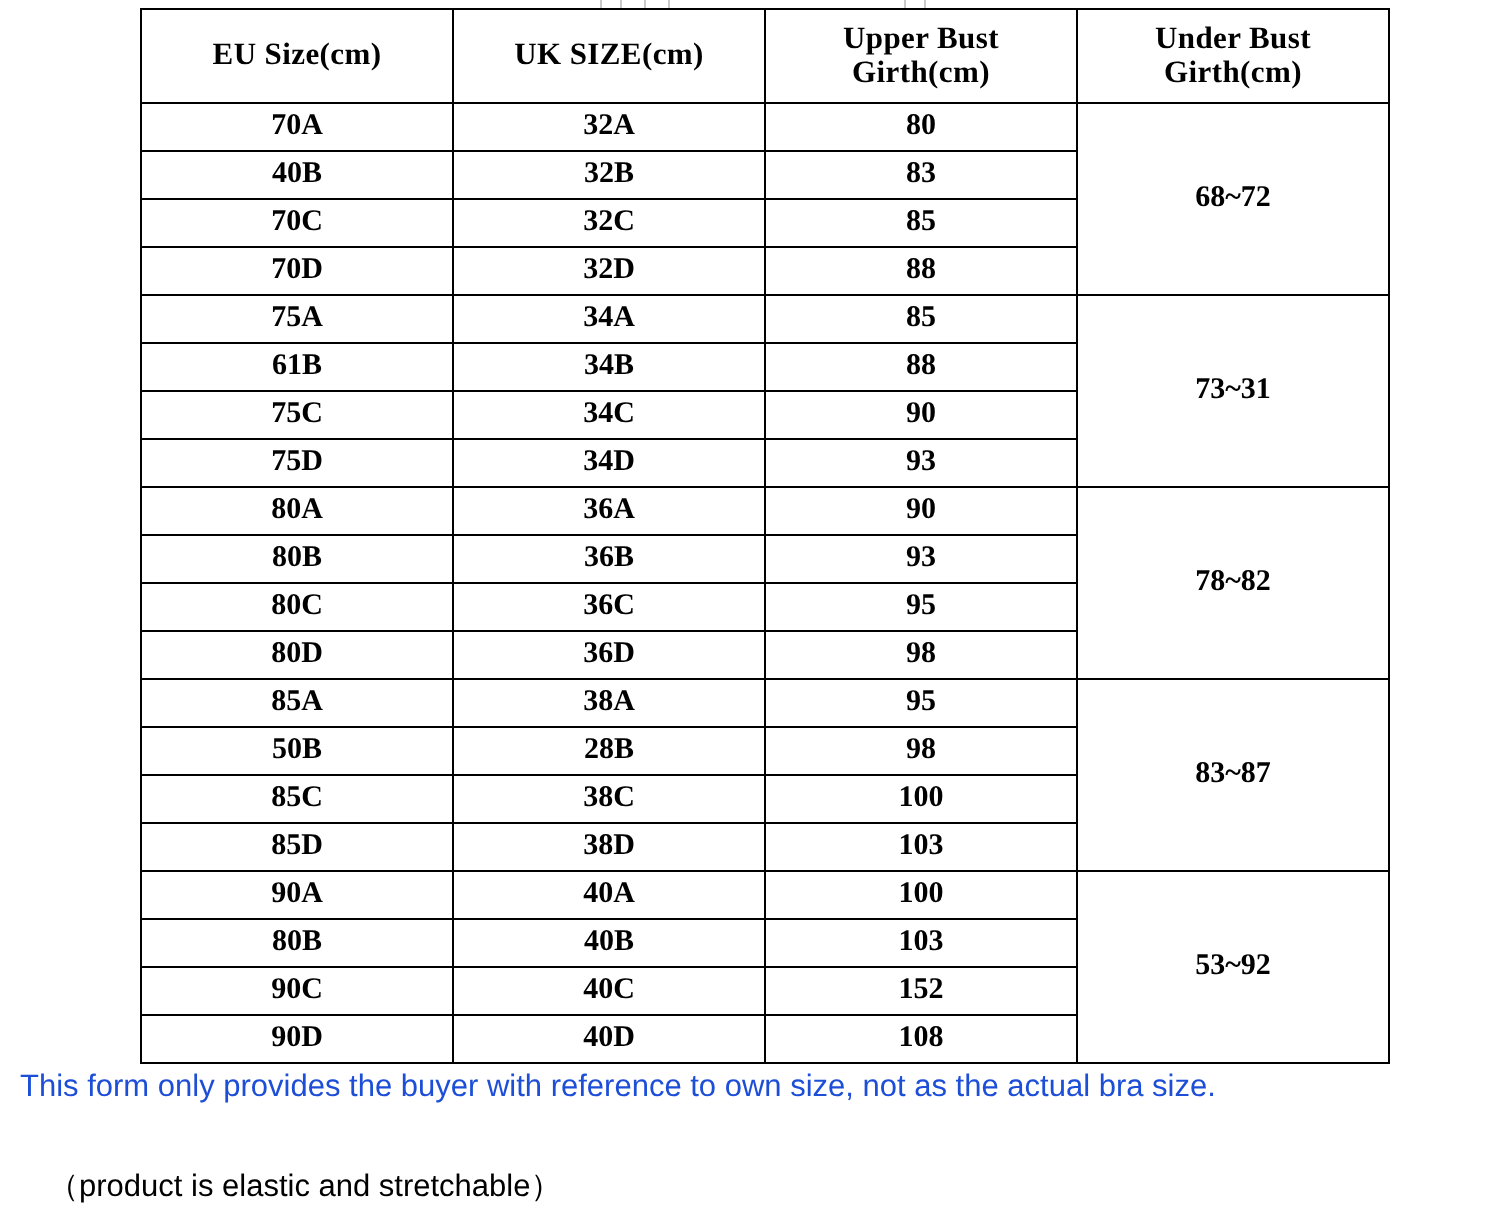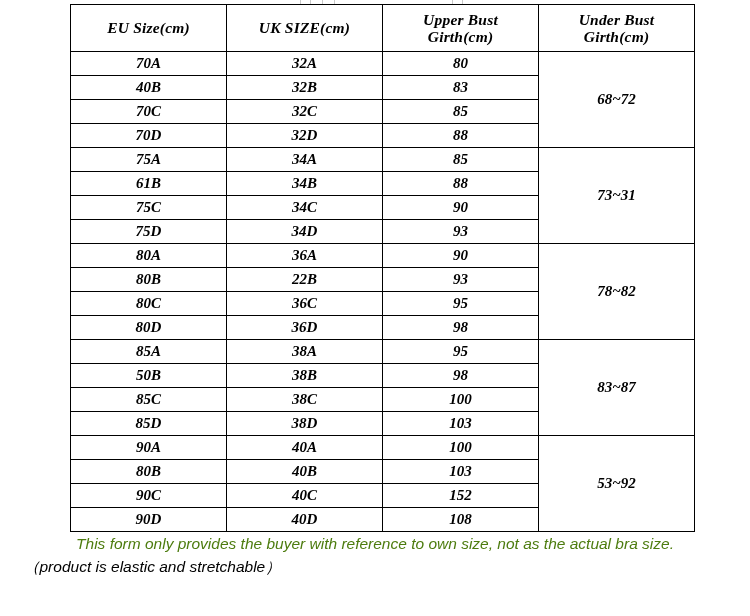--- a/index.html
+++ b/index.html
@@ -12,21 +12,20 @@
     background: #ffffff;
     font-family: "Liberation Serif", serif;
     color: #000000;
     overflow: hidden;
   }
   .page {
     position: relative;
     width: 750px;
     height: 580px;
     box-sizing: border-box;
-    font-style: italic;
   }
   .size-table {
     position: absolute;
     left: 70px;
     top: 4px;
     width: 620px;
     border-collapse: collapse;
     table-layout: fixed;
   }
   .size-table td, .size-table th {
@@ -60,32 +59,33 @@
 
   .note-wrap {
     position: absolute;
     left: 0;
     top: 532px;
     width: 750px;
   }
   .note-line1 {
     font-family: "Liberation Sans", sans-serif;
     font-size: 15.5px;
-    color: #4d7c0f;
-    text-align: center;
+    color: #1d4ed8;
+    text-align: left;
     padding: 0 10px;
     line-height: 1.5;
   }
   .note-line2 {
     font-family: "Liberation Sans", sans-serif;
     font-size: 15.5px;
     color: #000000;
     text-align: left;
     padding-left: 24px;
     line-height: 1.6;
+    margin-top: 27px;
   }
   .top-marks {
     position: absolute;
     left: 0;
     top: 0;
     width: 750px;
     height: 4px;
   }
   .tick {
     position: absolute;
@@ -175,21 +175,21 @@
       </tr>
 
       <tr>
         <td>80A</td>
         <td>36A</td>
         <td>90</td>
         <td class="under-cell" rowspan="4">78~82</td>
       </tr>
       <tr>
         <td>80B</td>
-        <td>22B</td>
+        <td>36B</td>
         <td>93</td>
       </tr>
       <tr>
         <td>80C</td>
         <td>36C</td>
         <td>95</td>
       </tr>
       <tr>
         <td>80D</td>
         <td>36D</td>
@@ -197,21 +197,21 @@
       </tr>
 
       <tr>
         <td>85A</td>
         <td>38A</td>
         <td>95</td>
         <td class="under-cell" rowspan="4">83~87</td>
       </tr>
       <tr>
         <td>50B</td>
-        <td>38B</td>
+        <td>28B</td>
         <td>98</td>
       </tr>
       <tr>
         <td>85C</td>
         <td>38C</td>
         <td>100</td>
       </tr>
       <tr>
         <td>85D</td>
         <td>38D</td>

